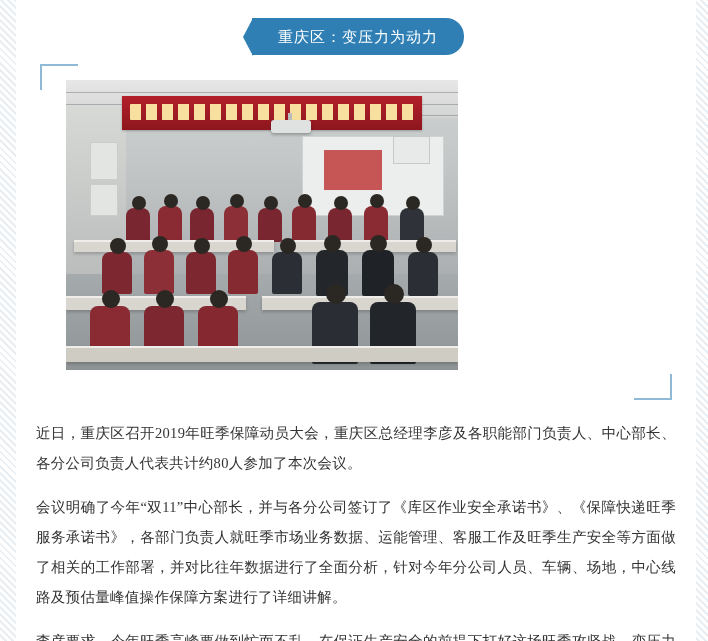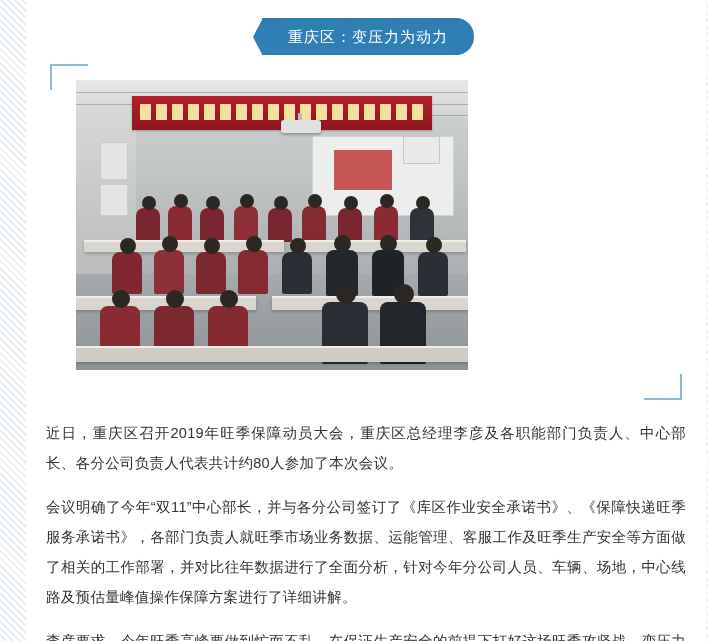--- a/index.html
+++ b/index.html
@@ -22,21 +22,21 @@
       repeating-linear-gradient(
         45deg,
         #ffffff 0px,
         #ffffff 3px,
         #e9eef2 3px,
         #e9eef2 5px
       );
   }
   .content-panel {
     position: absolute;
-    left: 26px;
+    left: 16px;
     top: 0px;
     width: 680px;
     height: 641px;
     background: #ffffff;
   }
   
   .title-wrap {
     position: relative;
     height: 62px;
   }
@@ -208,20 +208,21 @@
     margin: 26px 20px 0 20px;
     color: #333333;
     font-size: 14.5px;
     line-height: 30px;
     text-align: justify;
     letter-spacing: .3px;
   }
   .body-text p {
     margin: 0 0 14px 0;
     text-indent: 0;
+    font-family: Liberation Serif, serif;
   }
 </style>
 </head>
 <body>
 
 <div class="page">
   <div class="content-panel">
 
     <div class="title-wrap">
       <div class="title-pill">重庆区：变压力为动力</div>

